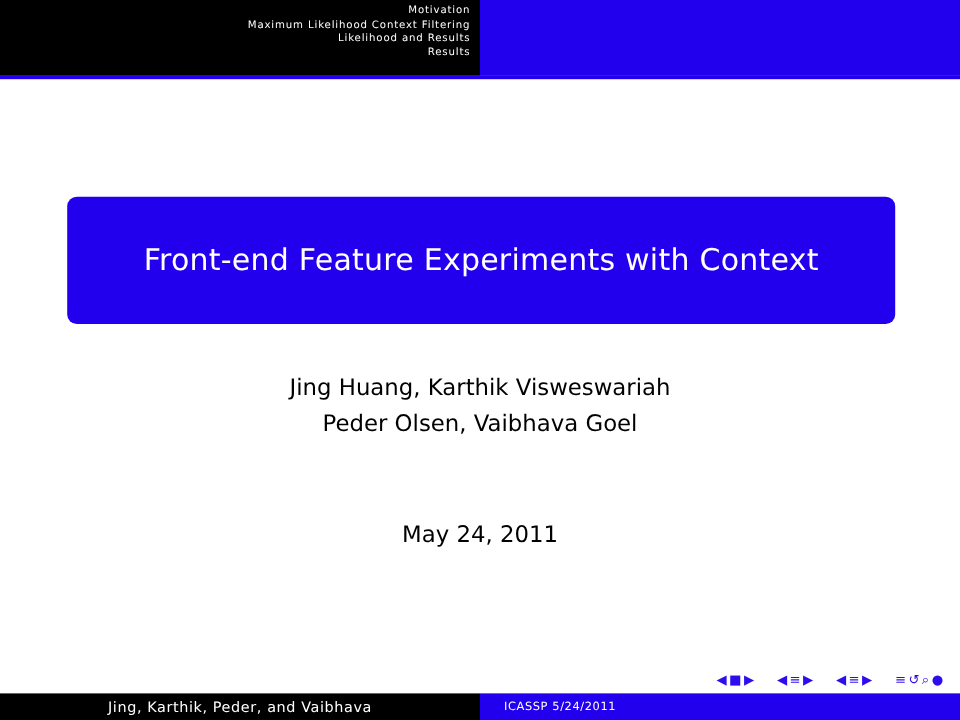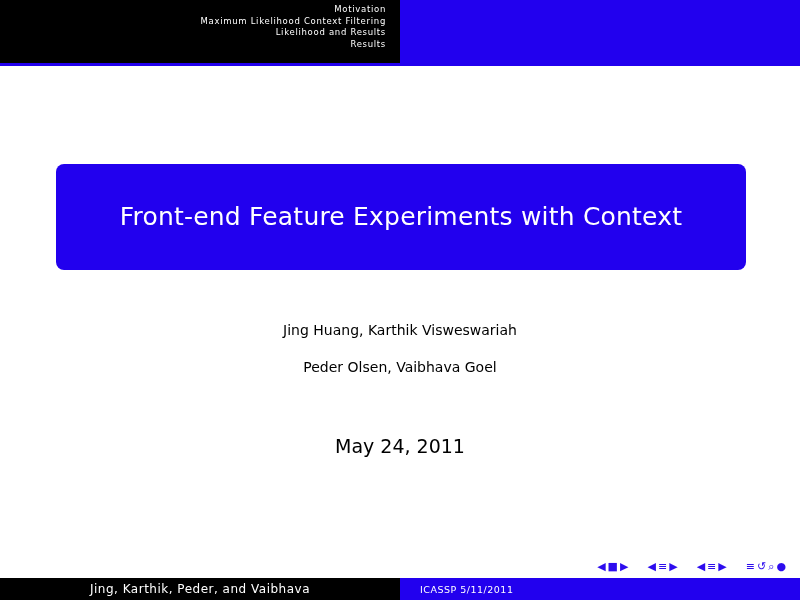--- a/index.html
+++ b/index.html
@@ -31,21 +31,21 @@
     background: #2200ee;
   }
   .header-left {
     position: absolute;
     top: 0;
     left: 0;
     width: 400px;
     height: 63px;
     background: #000000;
     box-sizing: border-box;
-    padding: 4px 14px 0 0;
+    padding: 4px 8px 0 0;
     text-align: right;
   }
   .header-item {
     color: #ffffff;
     font-size: 8.5px;
     line-height: 11.5px;
     letter-spacing: 0.7px;
     white-space: nowrap;
   }
   .header-right-strip {
@@ -92,24 +92,23 @@
   
   .authors {
     position: absolute;
     top: 308px;
     left: 0;
     width: 800px;
     text-align: center;
   }
   .author-line {
     color: #000000;
-    font-size: 14px;
+    font-size: 19px;
     line-height: 30px;
     white-space: nowrap;
-    margin-top: 7px;
   }
 
   
   .date {
     position: absolute;
     top: 435px;
     left: 0;
     width: 800px;
     text-align: center;
     color: #000000;
@@ -225,16 +224,16 @@
     <span class="nav-group">
       <span>≡</span>
       <span>↺</span>
       <span>⌕</span>
       <span>●</span>
     </span>
   </div>
 
   <div class="footer">
     <div class="footer-left">Jing, Karthik, Peder, and Vaibhava</div>
-    <div class="footer-right">ICASSP 5/11/2011</div>
+    <div class="footer-right">ICASSP 5/24/2011</div>
   </div>
 
 </div>
 
 </body></html>

